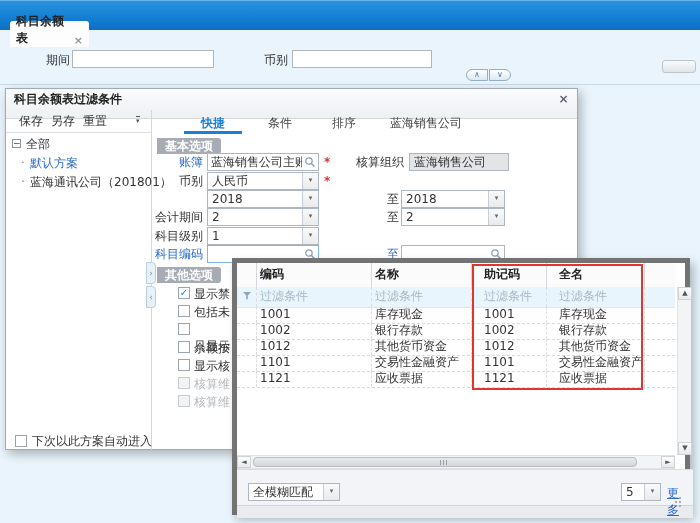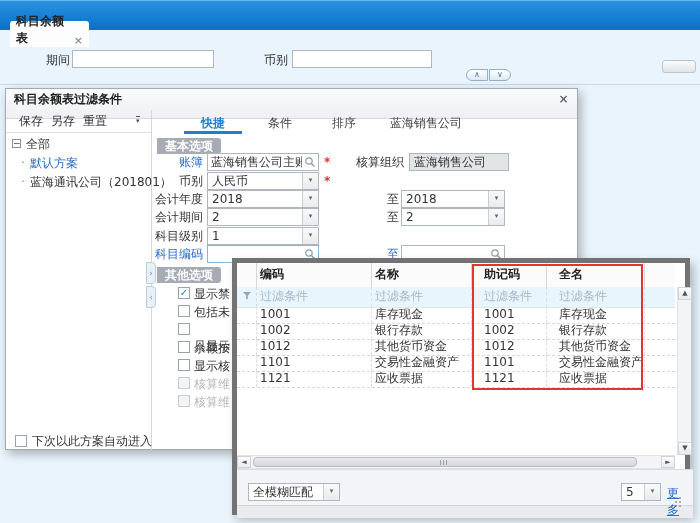--- a/index.html
+++ b/index.html
@@ -159,21 +159,20 @@
         </svg>
     </div>
     <span class="star" style="left:318px;top:66px;">*</span>
     <span class="rlab" style="left:261px;width:137px;top:64px;">核算组织</span>
     <div class="sel ro" style="left:403px;top:64px;width:100px;">蓝海销售公司</div>
 
     <span class="rlab" style="top:83px;">币别</span>
     <div class="sel" style="left:201px;top:83px;width:112px;"><span>人民币</span><span class="arr">▾</span></div>
     <span class="star" style="left:318px;top:85px;">*</span>
 
-    <span class="rlab" style="top:101px;">会计年度</span>
     <div class="sel" style="left:201px;top:101px;width:112px;"><span>2018</span><span class="arr">▾</span></div>
     <span class="lbl" style="left:381px;top:101px;">至</span>
     <div class="sel" style="left:395px;top:101px;width:104px;"><span>2018</span><span class="arr">▾</span></div>
 
     <span class="rlab" style="top:119px;">会计期间</span>
     <div class="sel" style="left:201px;top:119px;width:112px;"><span>2</span><span class="arr">▾</span></div>
     <span class="lbl" style="left:381px;top:119px;">至</span>
     <div class="sel" style="left:395px;top:119px;width:104px;"><span>2</span><span class="arr">▾</span></div>
 
     <span class="rlab" style="top:138px;">科目级别</span>

